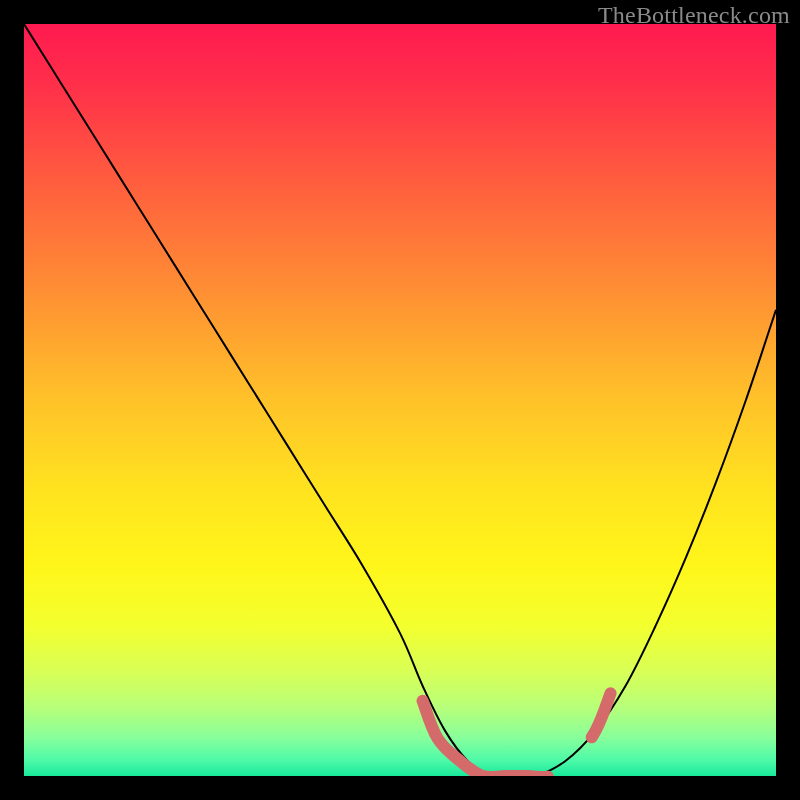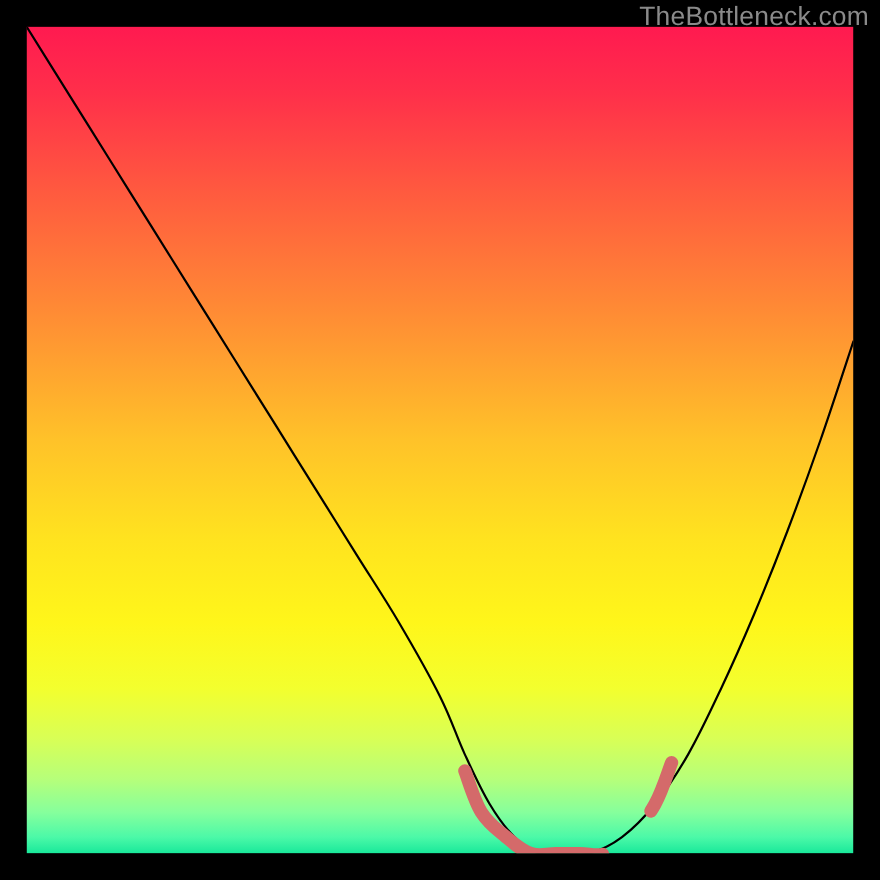--- a/index.html
+++ b/index.html
@@ -30,21 +30,21 @@
     position: absolute;
     left: 0;
     top: 0;
     width: 100%;
     height: 100%;
   }
   .watermark {
     position: absolute;
     top: 2px;
     right: 10px;
-    font-family: Liberation Sans, sans-serif;
+    font-family: Liberation Serif, serif;
     font-size: 24px;
     color: #8a8a8a;
     letter-spacing: 0.2px;
     user-select: none;
   }
   svg.curves {
     position: absolute;
     left: 0;
     top: 0;
     width: 100%;

